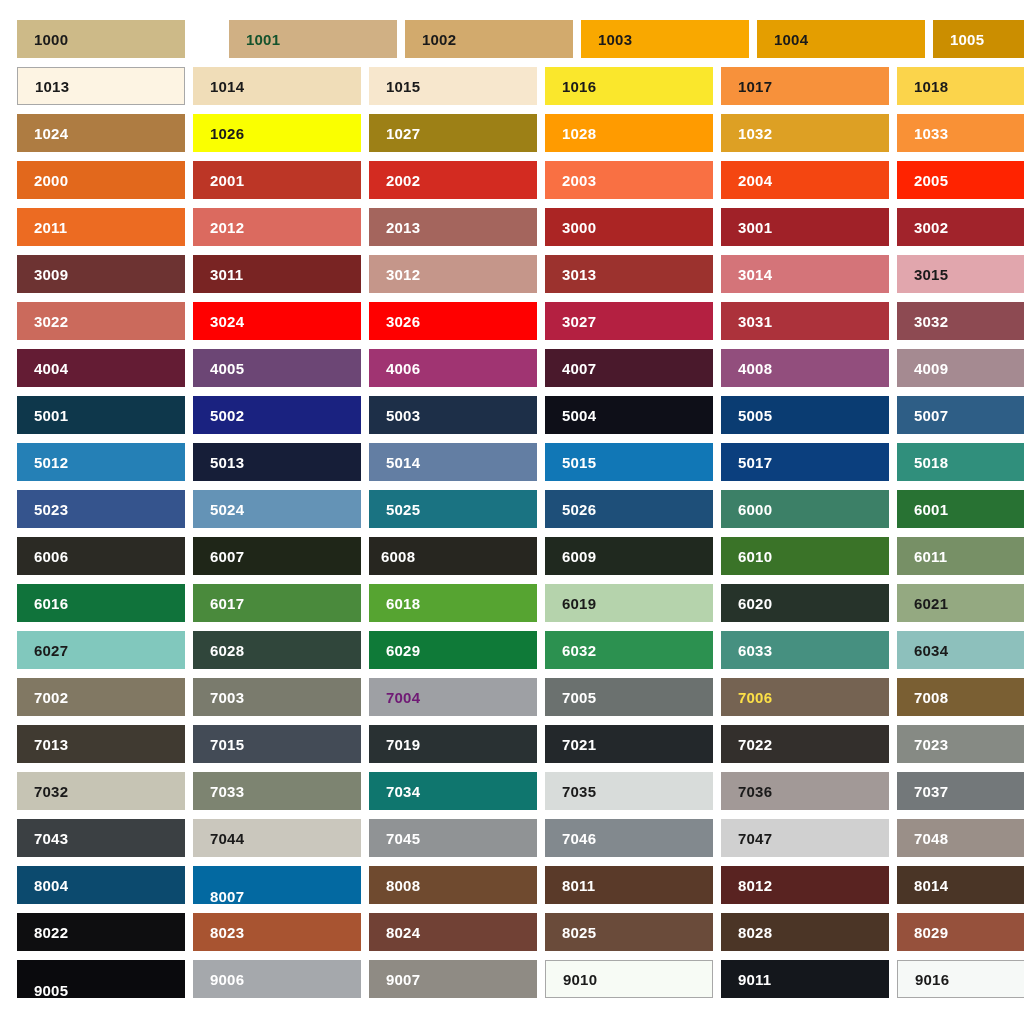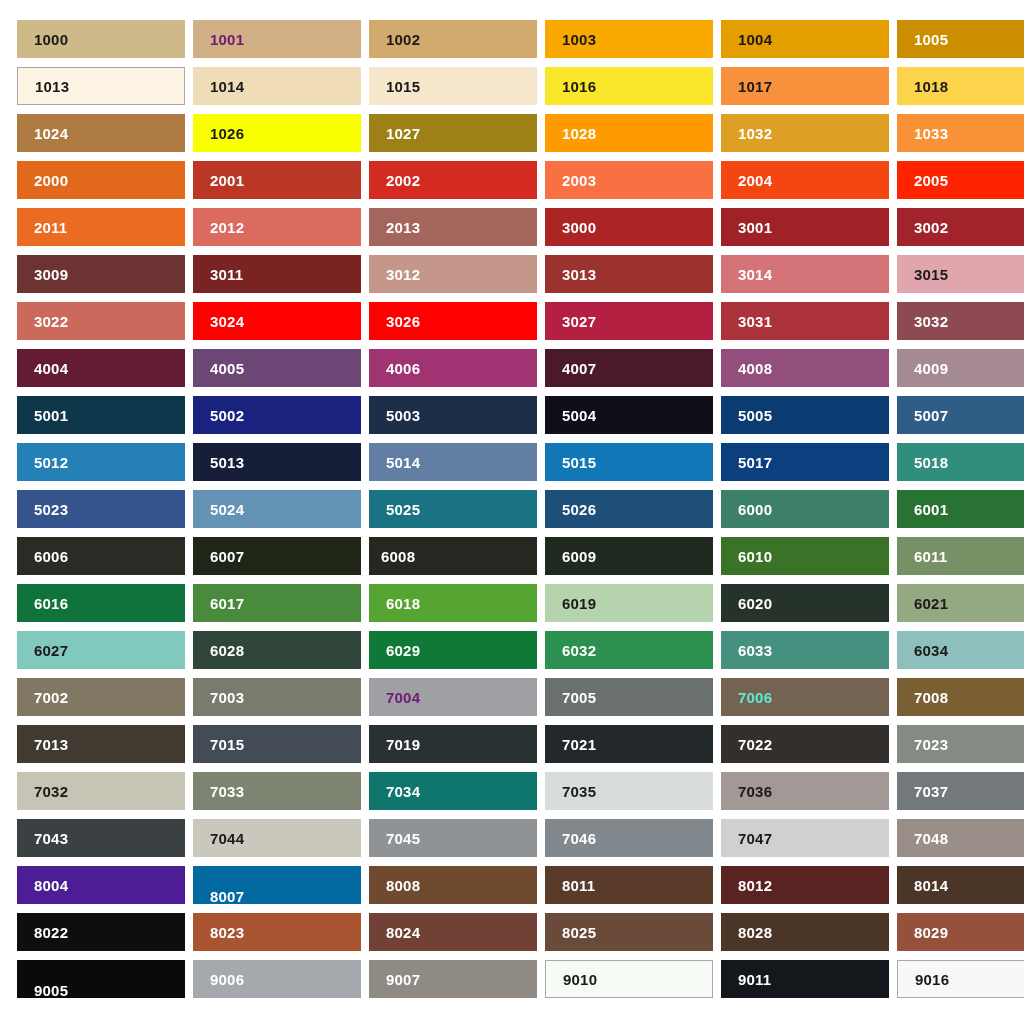--- a/index.html
+++ b/index.html
@@ -46,21 +46,21 @@
   }
 </style>
 </head>
 <body>
 
 <div id="swatch-grid">
     <div class="swatch-row">
       <div class="swatch" style="background: rgb(205, 186, 136); color: rgb(26, 26, 26);">
         <span>1000</span>
       </div>
-      <div class="swatch" style="background: rgb(208, 176, 132); color: #701a75;">
+      <div class="swatch" style="background: rgb(208, 176, 132); color: #14532d; margin-left: 36px;">
         <span>1001</span>
       </div>
       <div class="swatch" style="background: rgb(210, 170, 109); color: rgb(26, 26, 26); text-align: right;">
         <span>1002</span>
       </div>
       <div class="swatch" style="background: rgb(249, 168, 0); color: rgb(26, 26, 26);">
         <span>1003</span>
       </div>
       <div class="swatch" style="background: rgb(228, 158, 0); color: rgb(26, 26, 26);">
         <span>1004</span>
@@ -335,21 +335,21 @@
       </div>
       <div class="swatch" style="background: rgb(122, 123, 109); color: rgb(255, 255, 255);">
         <span>7003</span>
       </div>
       <div class="swatch" style="background: rgb(158, 160, 164); color: #701a75; text-align: right;">
         <span>7004</span>
       </div>
       <div class="swatch" style="background: rgb(107, 113, 111); color: rgb(255, 255, 255);">
         <span>7005</span>
       </div>
-      <div class="swatch" style="background: rgb(117, 99, 82); color: #5eead4; text-align: right;">
+      <div class="swatch" style="background: rgb(117, 99, 82); color: #fde047; text-align: right;">
         <span>7006</span>
       </div>
       <div class="swatch" style="background: rgb(122, 95, 51); color: rgb(255, 255, 255);">
         <span>7008</span>
       </div>
     </div>
     <div class="swatch-row">
       <div class="swatch" style="background: rgb(64, 58, 49); color: rgb(255, 255, 255);">
         <span>7013</span>
       </div>
@@ -403,21 +403,21 @@
         <span>7046</span>
       </div>
       <div class="swatch" style="background: rgb(208, 208, 208); color: rgb(26, 26, 26);">
         <span>7047</span>
       </div>
       <div class="swatch" style="background: rgb(154, 143, 136); color: rgb(255, 255, 255);">
         <span>7048</span>
       </div>
     </div>
     <div class="swatch-row">
-      <div class="swatch" style="background: #4c1d95; color: rgb(255, 255, 255); align-items: center;">
+      <div class="swatch" style="background: #0c4a6e; color: rgb(255, 255, 255); align-items: center;">
         <span>8004</span>
       </div>
       <div class="swatch" style="background: #0369a1; color: rgb(255, 255, 255); align-items: flex-end;">
         <span>8007</span>
       </div>
       <div class="swatch" style="background: rgb(111, 74, 47); color: rgb(255, 255, 255);">
         <span>8008</span>
       </div>
       <div class="swatch" style="background: rgb(90, 58, 41); color: rgb(255, 255, 255);">
         <span>8011</span>

